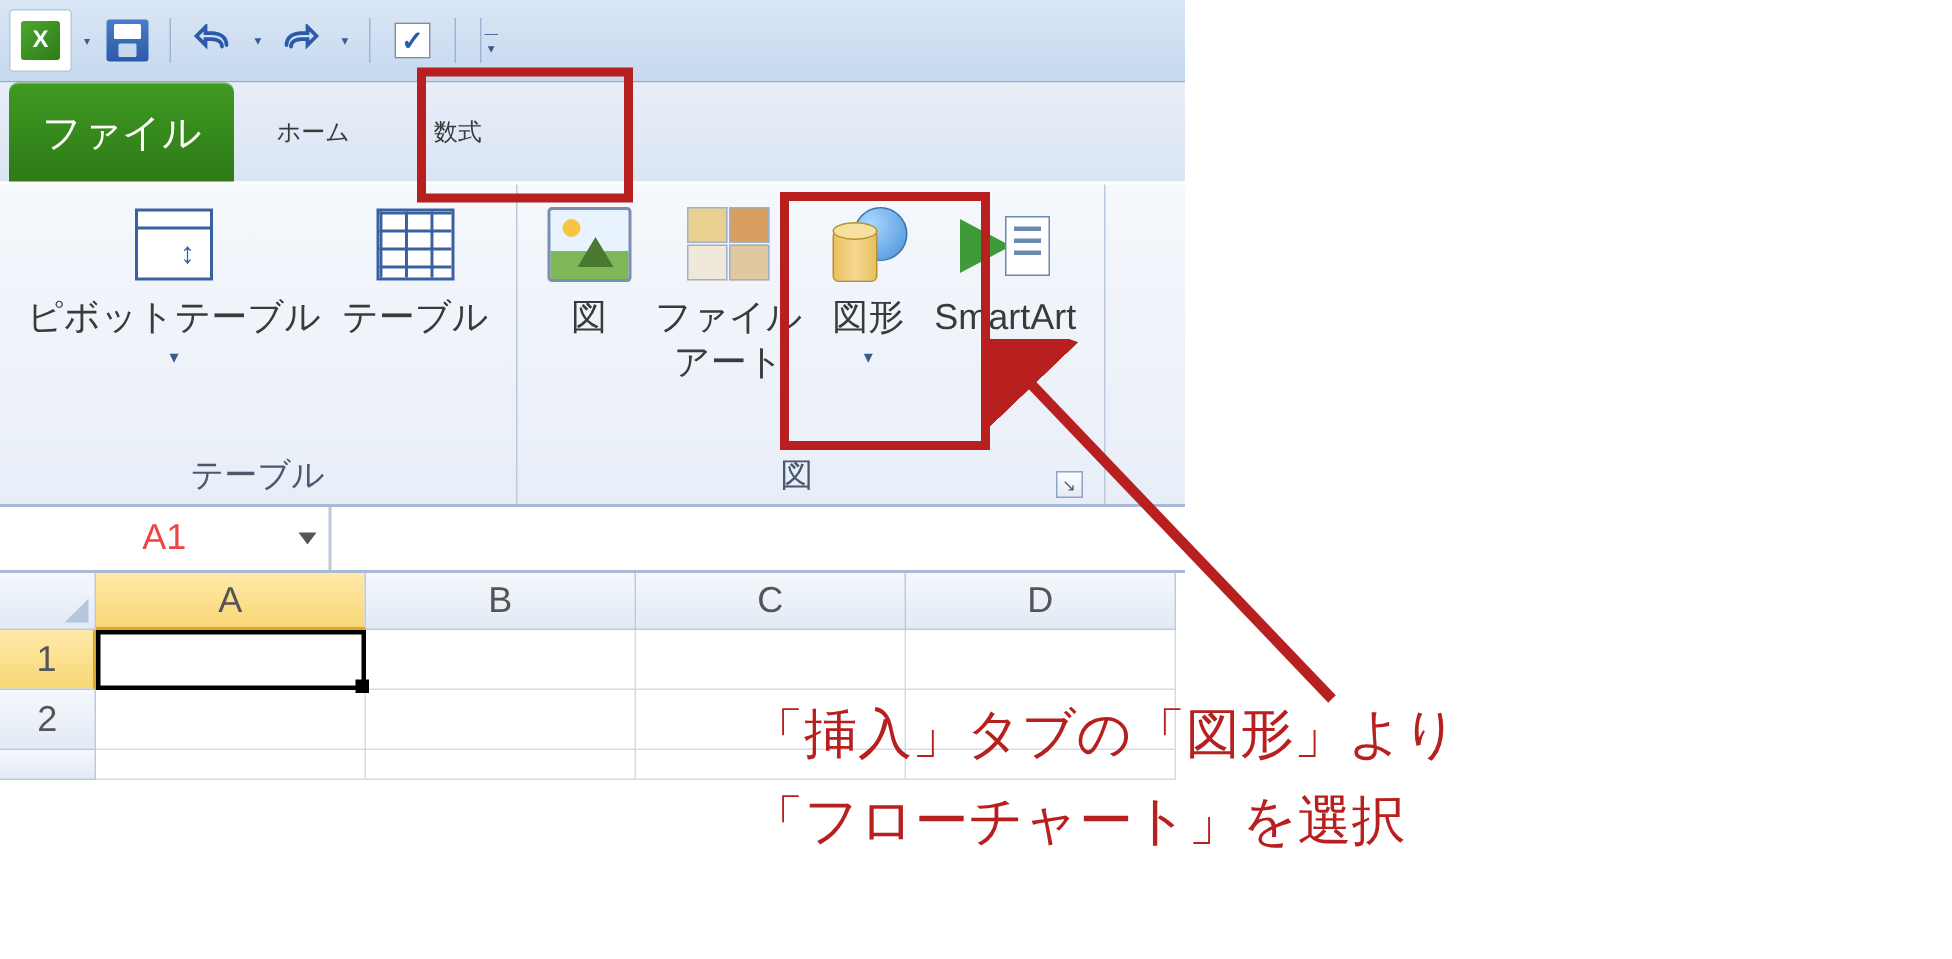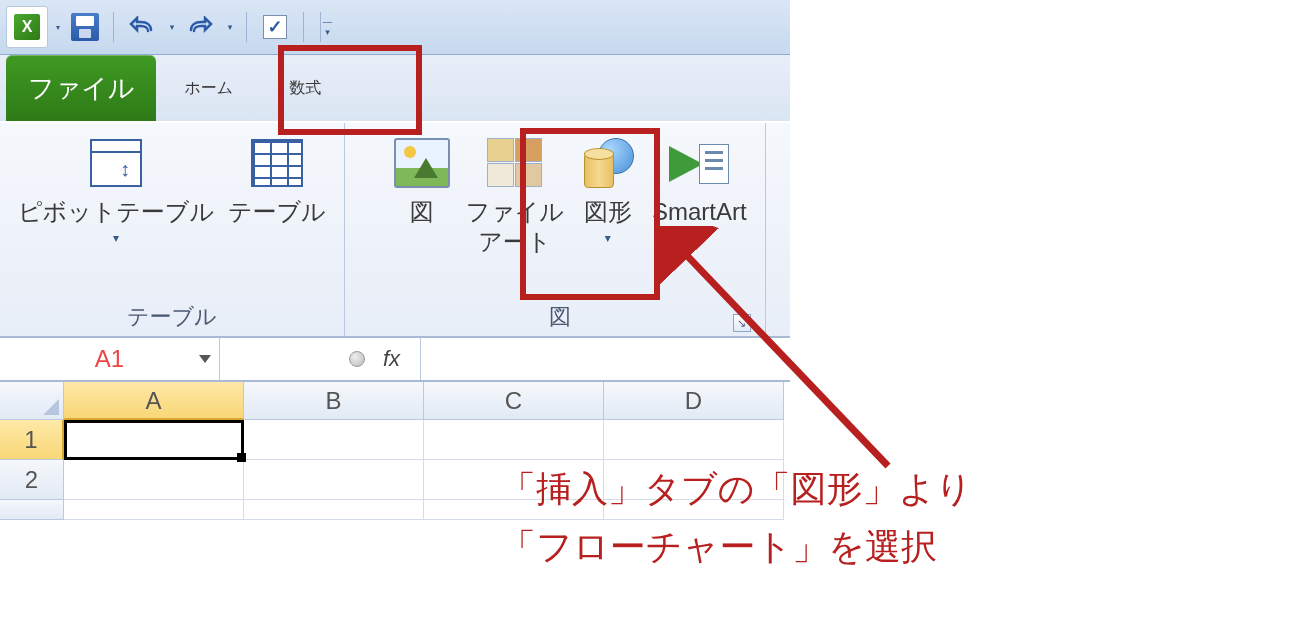--- a/index.html
+++ b/index.html
@@ -130,21 +130,20 @@
       border: 1px solid #b3c1d6;
       border-bottom: none;
       border-radius: 4px 4px 0 0;
     }
     .ribbon {
       height: 215px;
       background: linear-gradient(to bottom, #f5f8fc 0%, #e8eef8 100%);
       border-bottom: 2px solid #a8bad6;
       display: flex;
       position:relative;
-      gap:29px;
     }
     .group {
       display: flex;
       flex-direction: column;
       border-right: 1px solid #bac9de;
       padding: 10px 14px 4px;
     }
     .group-row{display:flex;gap:6px;}
     .ribbon-btn {
       display: flex;
@@ -417,24 +416,20 @@
         <div class="dlg-launch">↘</div>
       </div>
     </div>
   </div>
 
   <div class="formula-bar">
     <div class="name-box">
       <span>A1</span>
       <div class="name-dd"></div>
     </div>
-    <div class="fb-mid">
-      <div class="fb-btn"></div>
-      <div class="fx">fx</div>
-    </div>
     <div class="fb-input"></div>
   </div>
 
   <div class="grid-area">
     <div class="col-headers">
       <div class="row-hdr-spacer"></div>
       <div class="col-hdr active">A</div>
       <div class="col-hdr">B</div>
       <div class="col-hdr">C</div>
       <div class="col-hdr">D</div>

